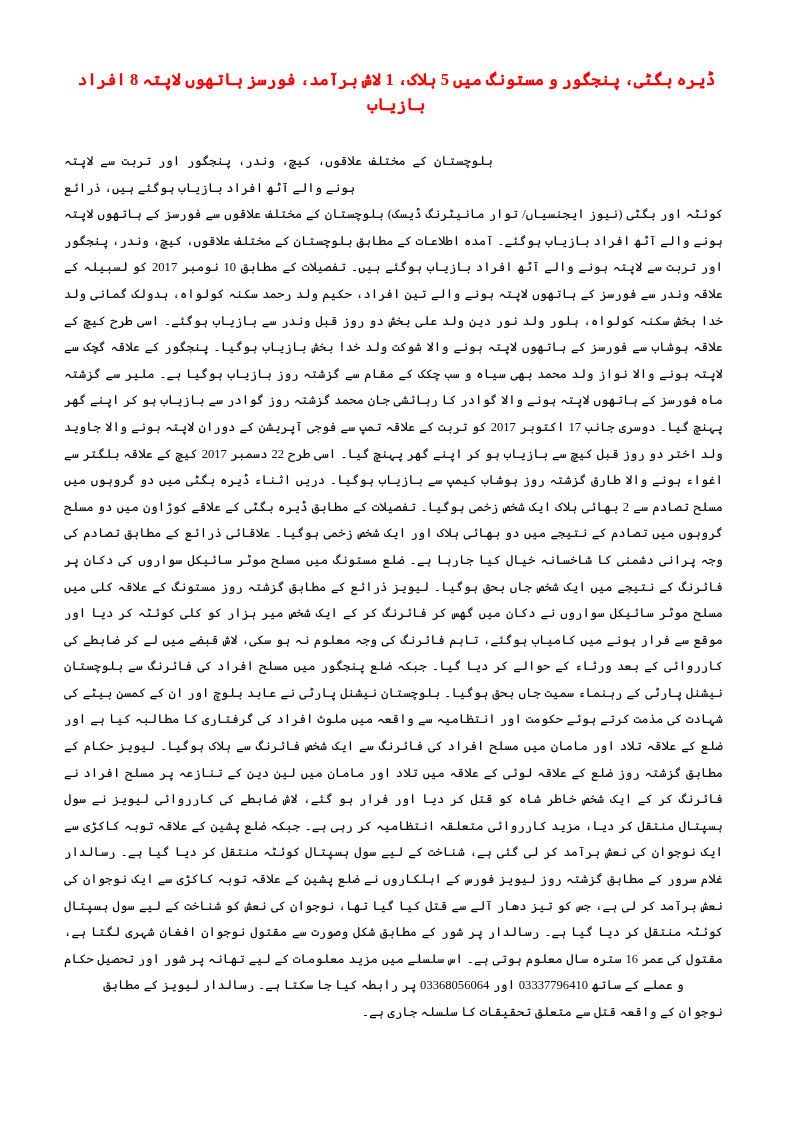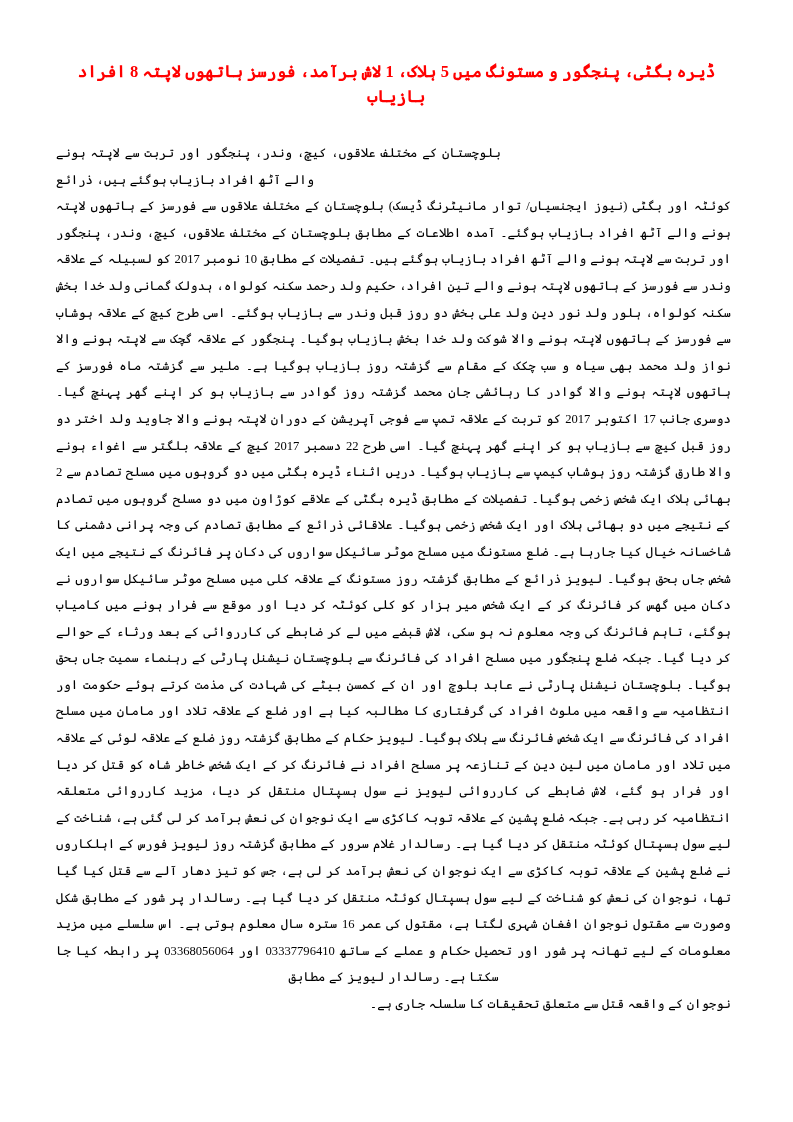--- a/index.html
+++ b/index.html
@@ -22,21 +22,21 @@
     padding: 0;
     position: relative;
   }
   .headline {
     color: #ff0000;
     font-size: 16.5px;
     font-weight: bold;
     text-align: center;
     direction: rtl;
     unicode-bidi: bidi-override;
-    margin: 4px;
+    margin: 12px;
     position: absolute;
     top: 56px;
     right: 60px;
     left: 60px;
     line-height: 1.5;
     letter-spacing: 0.2px;
   }
   .article {
     position: absolute;
     top: 140px;
@@ -45,21 +45,21 @@
     direction: rtl;
     text-align: justify;
     text-align-last: center;
     color: #000000;
     font-size: 12.6px;
     line-height: 26.6px;
     letter-spacing: 0.1px;
     word-spacing: 0.5px;
   }
   .article p {
-    margin: 0;
+    margin: 8px;
     padding: 0;
     text-indent: 0;
   }
   .article .first-line {
     display: block;
     text-align: justify;
     text-align-last: left;
     padding-right: 230px;
   }
   .article .body-flow {

